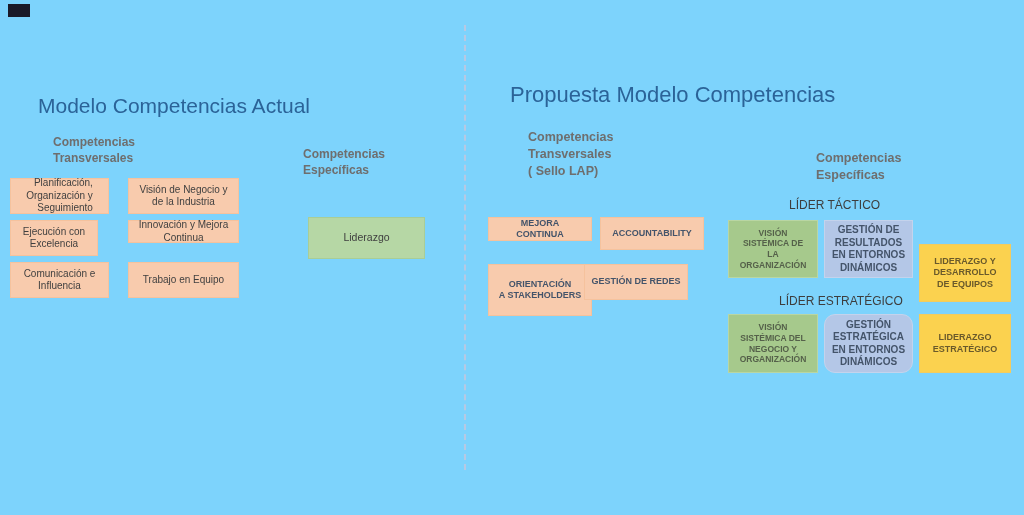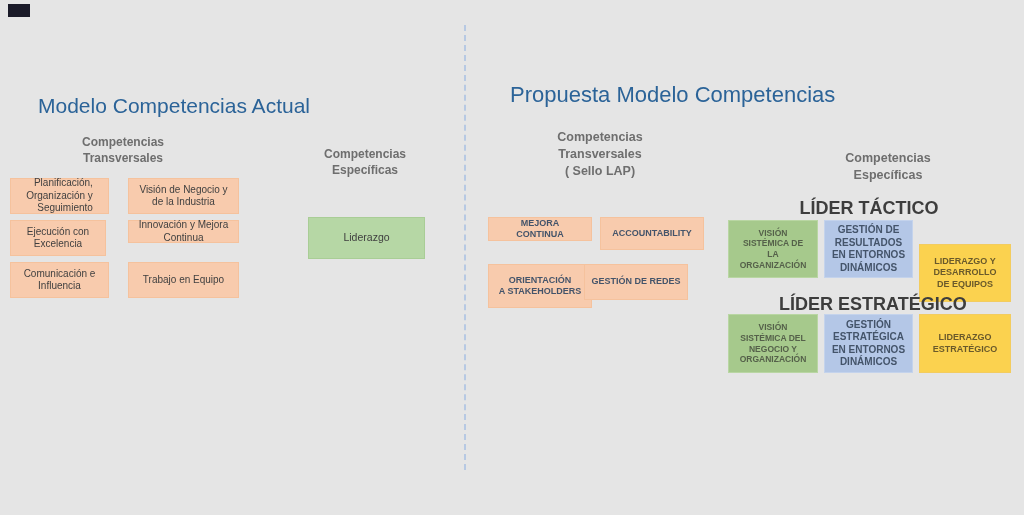--- a/index.html
+++ b/index.html
@@ -1,63 +1,63 @@
 <!DOCTYPE html>
 <html><head>
 <meta charset="utf-8">
 <style>
   html,body{margin:0;padding:0;background:#fff;}
-  .slide{position:relative;width:1024px;height:515px;background:#e5e5e5;
+  .slide{position:relative;width:1024px;height:515px;background:#7dd3fc;
          font-family:"Liberation Sans", sans-serif;overflow:hidden;}
   .corner-mark{position:absolute;left:8px;top:4px;width:22px;height:13px;background:#1a1a28;}
   .divider{position:absolute;left:464px;top:25px;height:445px;width:0;
            border-left:2px dashed #b7c9e3;}
   .slide-title{position:absolute;color:#2b6398;font-weight:400;white-space:nowrap;}
   .title-left{left:38px;top:94px;font-size:21px;}
   .title-right{left:510px;top:82px;font-size:22px;}
-  .col-header{position:absolute;font-weight:bold;color:#6e6e6e;text-align:center;
+  .col-header{position:absolute;font-weight:bold;color:#6e6e6e;
               white-space:pre-line;font-size:12px;line-height:1.35;}
   .hdr-l-trans{left:53px;top:134px;width:140px;}
   .hdr-l-esp{left:303px;top:146px;width:124px;}
   .hdr-r-trans{left:528px;top:129px;width:144px;font-size:12.5px;}
   .hdr-r-esp{left:816px;top:150px;width:144px;font-size:12.5px;}
-  .leader-label{position:absolute;font-weight:bold;color:#3d3d3d;font-size:18px;
-                text-align:center;white-space:nowrap;}
+  .leader-label{position:absolute;font-weight:normal;color:#3d3d3d;font-size:12px;
+                text-align:left;white-space:nowrap;}
   .lbl-tactico{left:789px;top:198px;width:160px;}
   .lbl-estrategico{left:779px;top:294px;width:180px;}
   .box{position:absolute;display:flex;align-items:center;justify-content:center;
        text-align:center;white-space:pre-line;line-height:1.25;box-sizing:border-box;
        padding:2px;}
   .orange{background:#f8cbad;border:1px solid #f5c29d;color:#3f3f3f;font-size:10px;}
   .orange-strong{background:#f8cbad;border:1px solid #f5c29d;color:#44546a;
                  font-weight:bold;font-size:9px;}
   .green-light{background:#b6d7a5;border:1px solid #a9cd96;color:#3f3f3f;font-size:10.5px;}
   .green{background:#a6c98c;border:1px solid #b9d6a3;color:#55614a;font-weight:bold;font-size:8.5px;}
   .blue{background:#b4c7e7;border:1px solid #c4d3ec;color:#44546a;font-weight:bold;font-size:10px;}
   .yellow{background:#fbd24f;border:1px solid #f3cc5e;color:#6a5a2b;font-weight:bold;font-size:9px;}
   
   .lb1{left:10px;top:178px;width:99px;height:36px;text-align:right;}
   .lb2{left:128px;top:178px;width:111px;height:36px;}
-  .lb3{left:10px;top:220px;width:96px;height:36px;}
+  .lb3{left:10px;top:220px;width:88px;height:36px;}
   .lb4{left:128px;top:220px;width:111px;height:23px;}
   .lb5{left:10px;top:262px;width:99px;height:36px;}
   .lb6{left:128px;top:262px;width:111px;height:36px;}
   .lgreen{left:308px;top:217px;width:117px;height:42px;}
   
   .rb1{left:488px;top:217px;width:104px;height:24px;}
   .rb2{left:600px;top:217px;width:104px;height:33px;}
-  .rb3{left:488px;top:264px;width:104px;height:44px;}
+  .rb3{left:488px;top:264px;width:104px;height:52px;}
   .rb4{left:584px;top:264px;width:104px;height:36px;}
   
   .t1{left:728px;top:220px;width:90px;height:58px;}
   .t2{left:824px;top:220px;width:89px;height:58px;}
   .t3{left:919px;top:220px;width:92px;height:58px;margin-top:24px;}
   
   .e1{left:728px;top:314px;width:90px;height:59px;}
-  .e2{left:824px;top:314px;width:89px;height:59px;}
+  .e2{left:824px;top:314px;width:89px;height:59px;border-radius:11px;}
   .e3{left:919px;top:314px;width:92px;height:59px;}
 </style>
 </head>
 <body>
 
 <div class="slide">
 
   <div class="corner-mark"></div>
   <div class="divider"></div>
 

